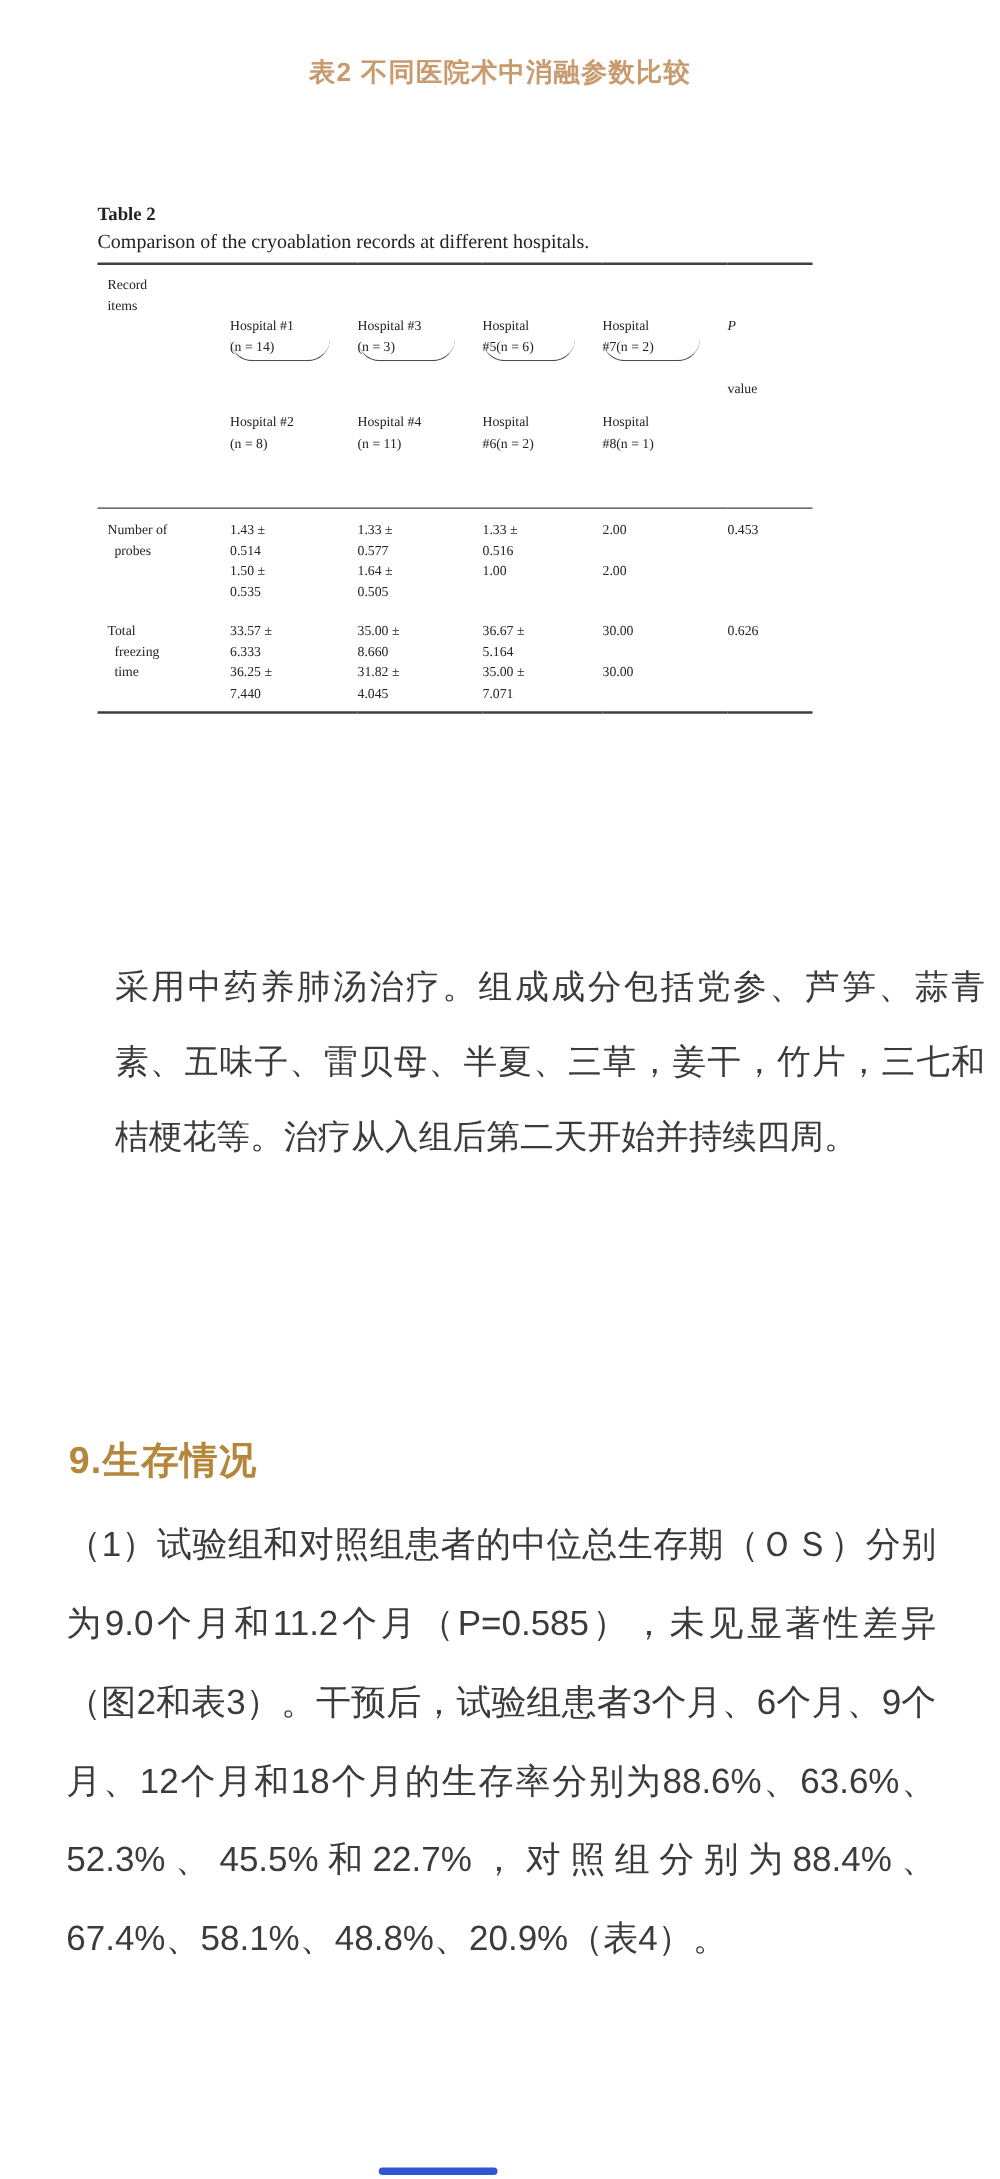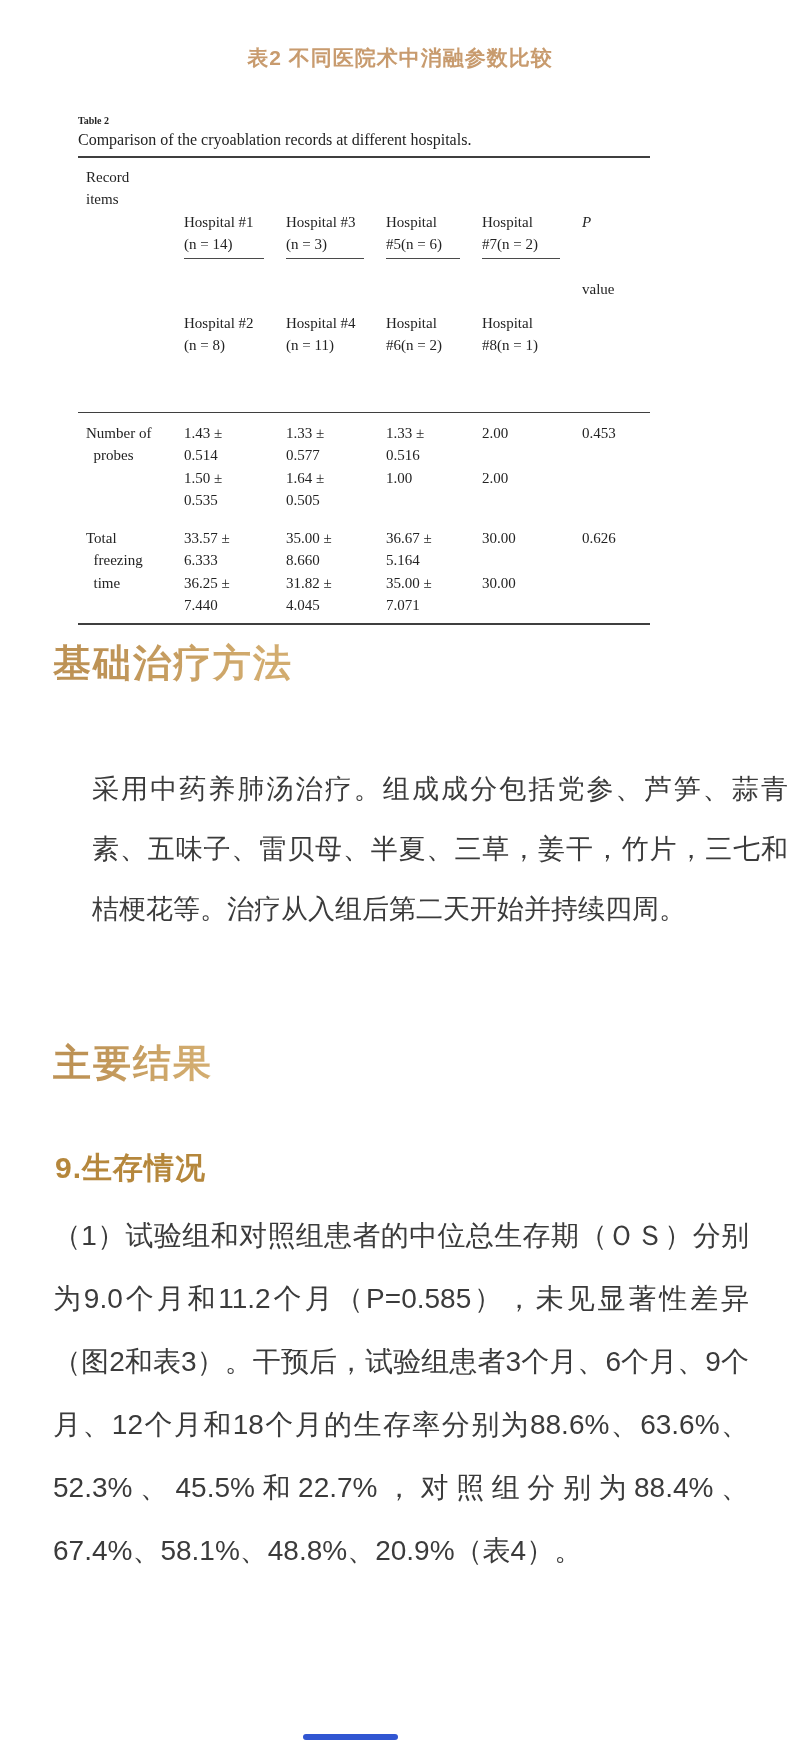--- a/index.html
+++ b/index.html
@@ -5,21 +5,21 @@
   :root{
     --title-accent:#C89B6E;
     --section-heading:#BD9255;
     --section-heading-light:#D2AC6F;
     --subheading:#B5873C;
     --body-text:#3B3B3B;
     --table-text:#232323;
     --rule-color:#3F3F3F;
     --bottom-bar:#3156D2;
   }
-  *{margin:0;padding:0;box-sizing:border-box;}
+  *{margin:0;padding:0;box-sizing:border-box;border-radius:30px;}
   html,body{background:#fff;}
   .page{
     position:relative;
     width:800px;
     height:1743px;
     background:#ffffff;
     overflow:hidden;
     font-family:"Liberation Sans","DejaVu Sans",sans-serif;
   }
   
@@ -32,33 +32,33 @@
     letter-spacing:1px;
     color:var(--title-accent,#C89B6E);
   }
   
   .paper-table{
     position:absolute;
     top:114px;left:78px;width:572px;
     font-family:"Liberation Serif","DejaVu Serif",serif;
     color:var(--table-text,#232323);
   }
-  .tbl-label{font-size:10px;font-weight:bold;line-height:1.35;}
+  .tbl-label{font-size:15px;font-weight:bold;line-height:1.35;margin-top:48px;}
   .tbl-caption{font-size:16px;line-height:1.45;margin-bottom:5px;}
   table.cryo{
     border-collapse:collapse;
     width:100%;
     border-top:2px solid var(--rule-color);
     border-bottom:2px solid var(--rule-color);
   }
   table.cryo th,table.cryo td{
     text-align:left;
     vertical-align:top;
     font-weight:normal;
-    font-size:15px;
+    font-size:11px;
     line-height:1.5;
     padding:6px 8px 6px 0;
     white-space:pre-wrap;
   }
   table.cryo thead th{border-bottom:1.5px solid var(--rule-color);padding-top:8px;padding-bottom:10px;}
   col.c-record{width:106px;}
   col.c-g1{width:102px;}
   col.c-g2{width:100px;}
   col.c-g3{width:96px;}
   col.c-g4{width:100px;}
@@ -209,25 +209,23 @@
 7.071</td>
           <td>30.00
 
 30.00</td>
           <td>0.626</td>
         </tr>
       </tbody>
     </table>
   </figure>
 
-  <h2 class="gold-serif" id="sec-treatment-h">基础治疗方法</h2>
 
   <p class="body-para" id="sec-treatment-p">采用中药养肺汤治疗。组成成分包括党参、芦笋、蒜青素、五味子、雷贝母、半夏、三草，姜干，竹片，三七和桔梗花等。治疗从入组后第二天开始并持续四周。</p>
 
-  <h2 class="gold-serif" id="sec-results-h">主要结果</h2>
 
   <h3 class="gold-sub">9.生存情况</h3>
 
   <p class="body-para" id="sec-results-p">（1）试验组和对照组患者的中位总生存期（ＯＳ）分别为9.0个月和11.2个月（P=0.585），未见显著性差异（图2和表3）。干预后，试验组患者3个月、6个月、9个月、12个月和18个月的生存率分别为88.6%、63.6%、52.3%、45.5%和22.7%，对照组分别为88.4%、67.4%、58.1%、48.8%、20.9%（表4）。</p>
 
   <div class="bottom-bar"></div>
 
 </div>
 
 </body></html>

